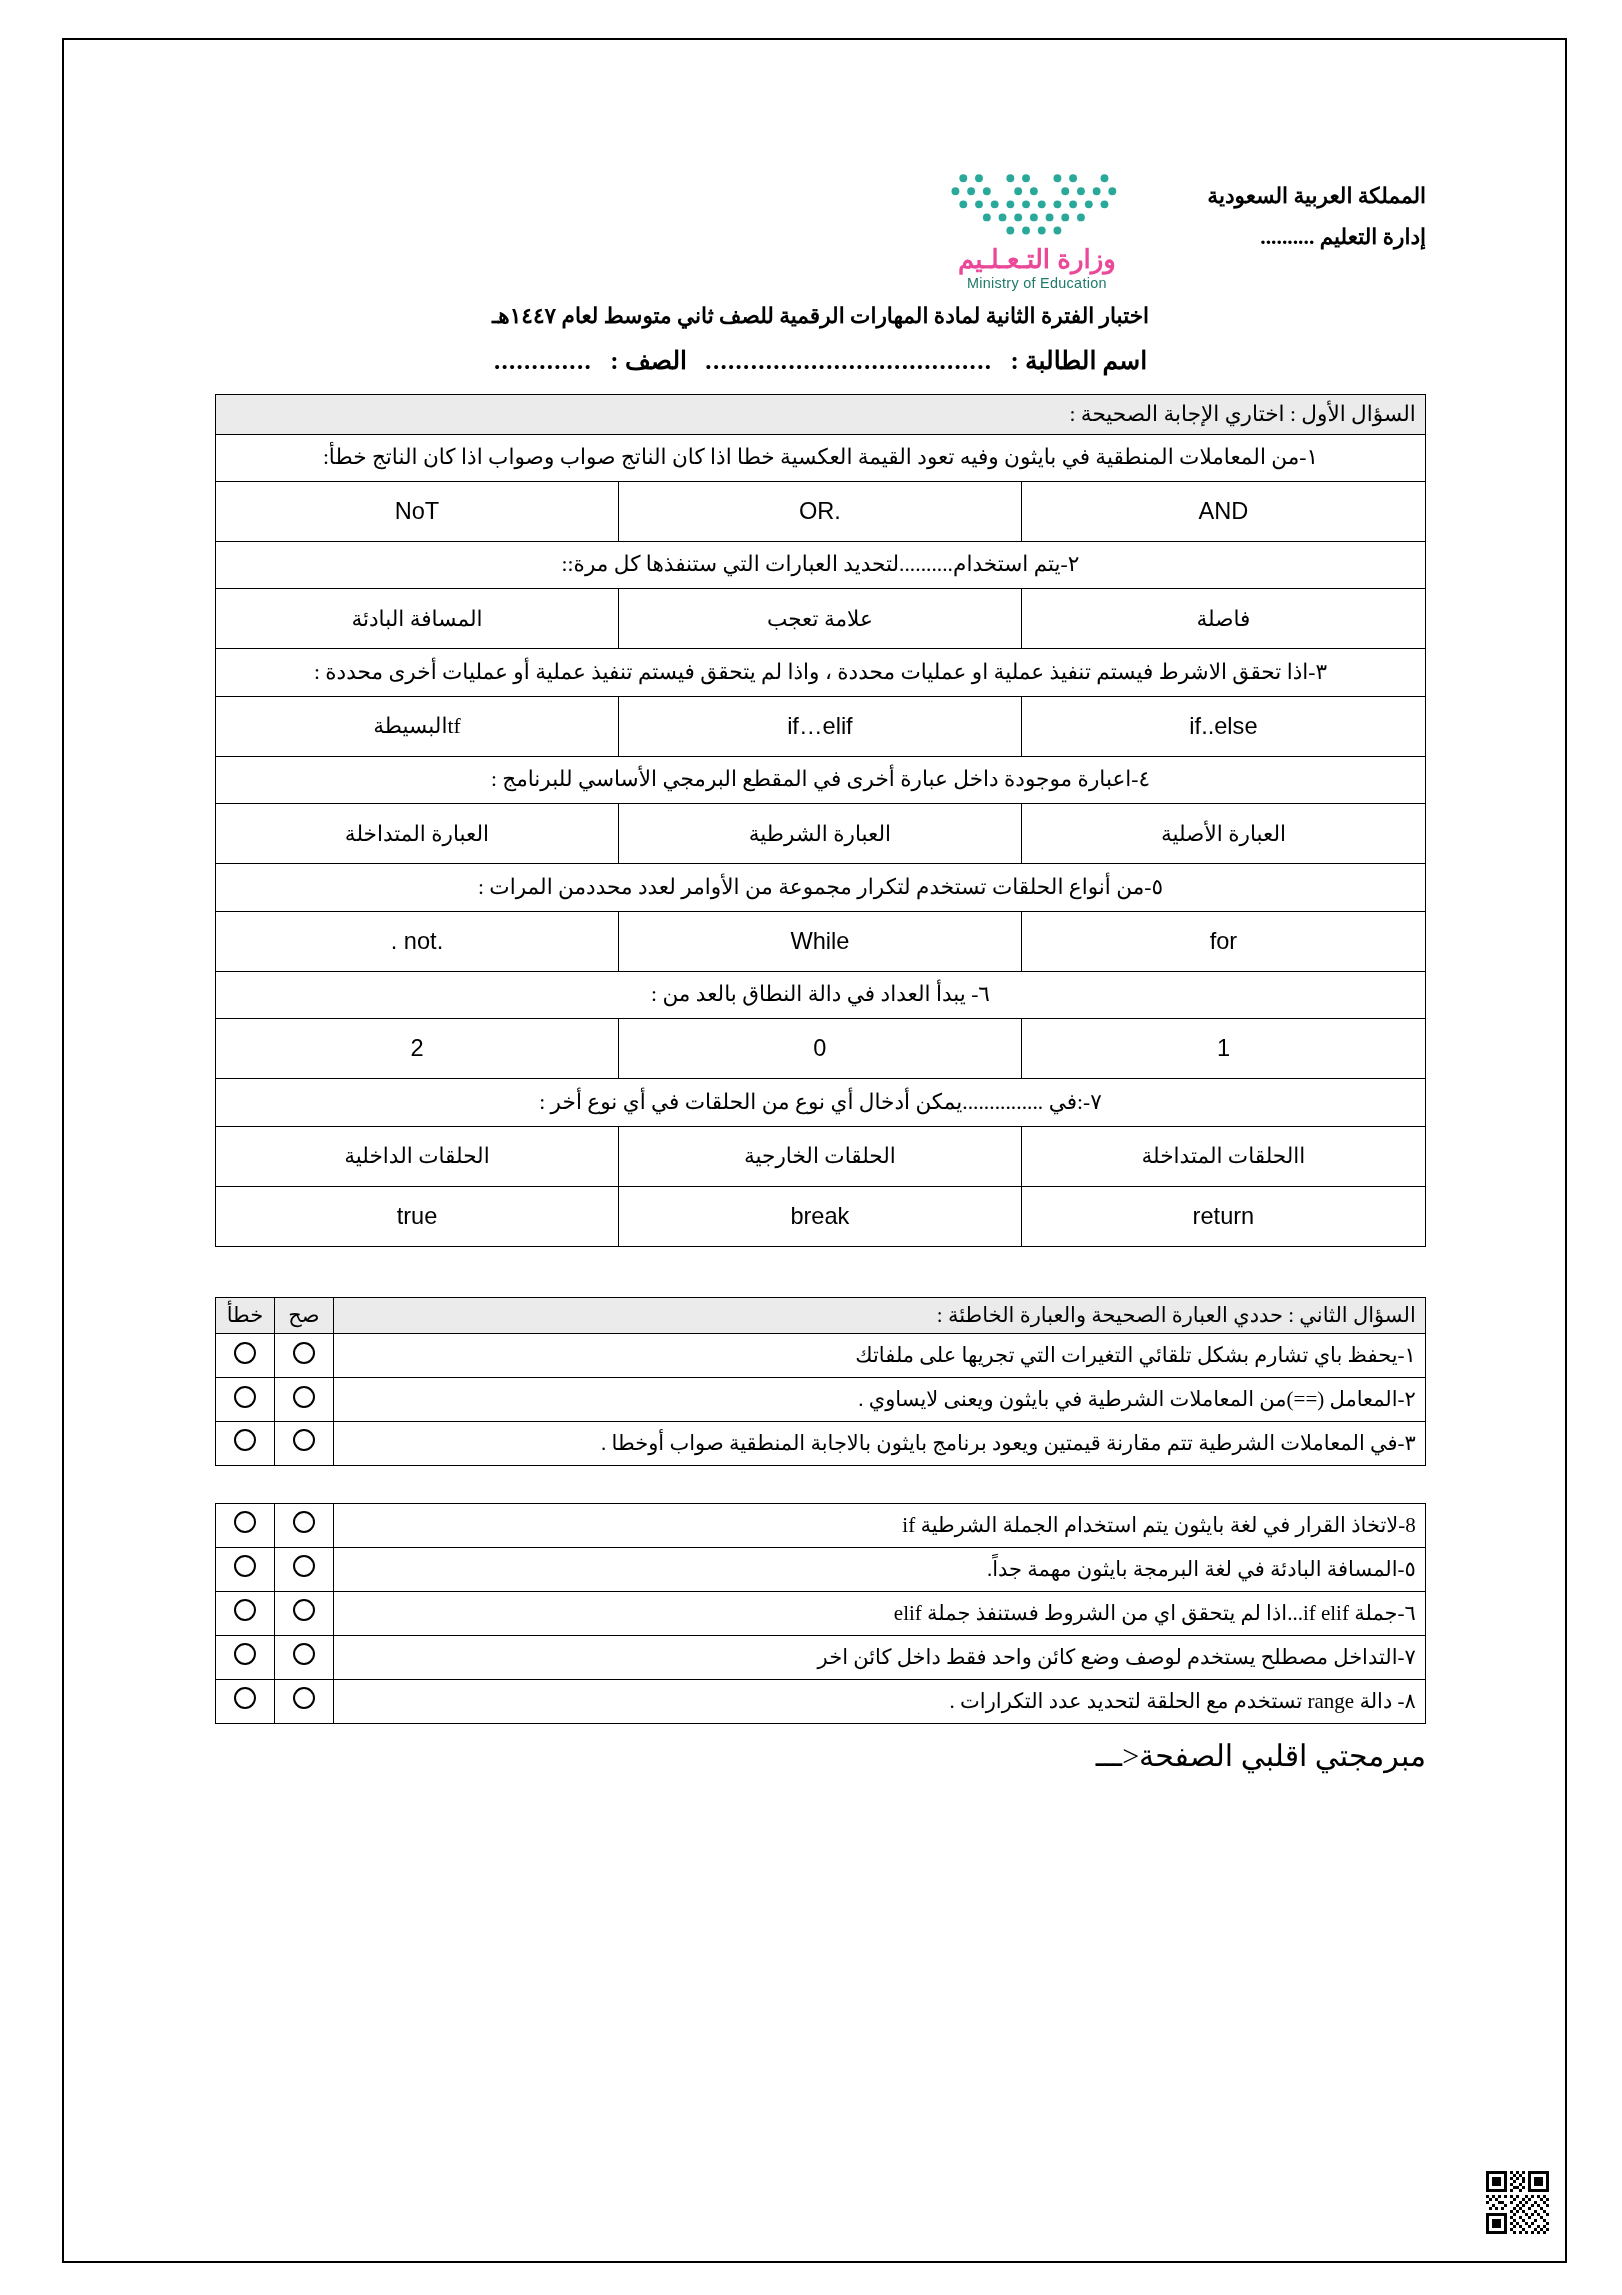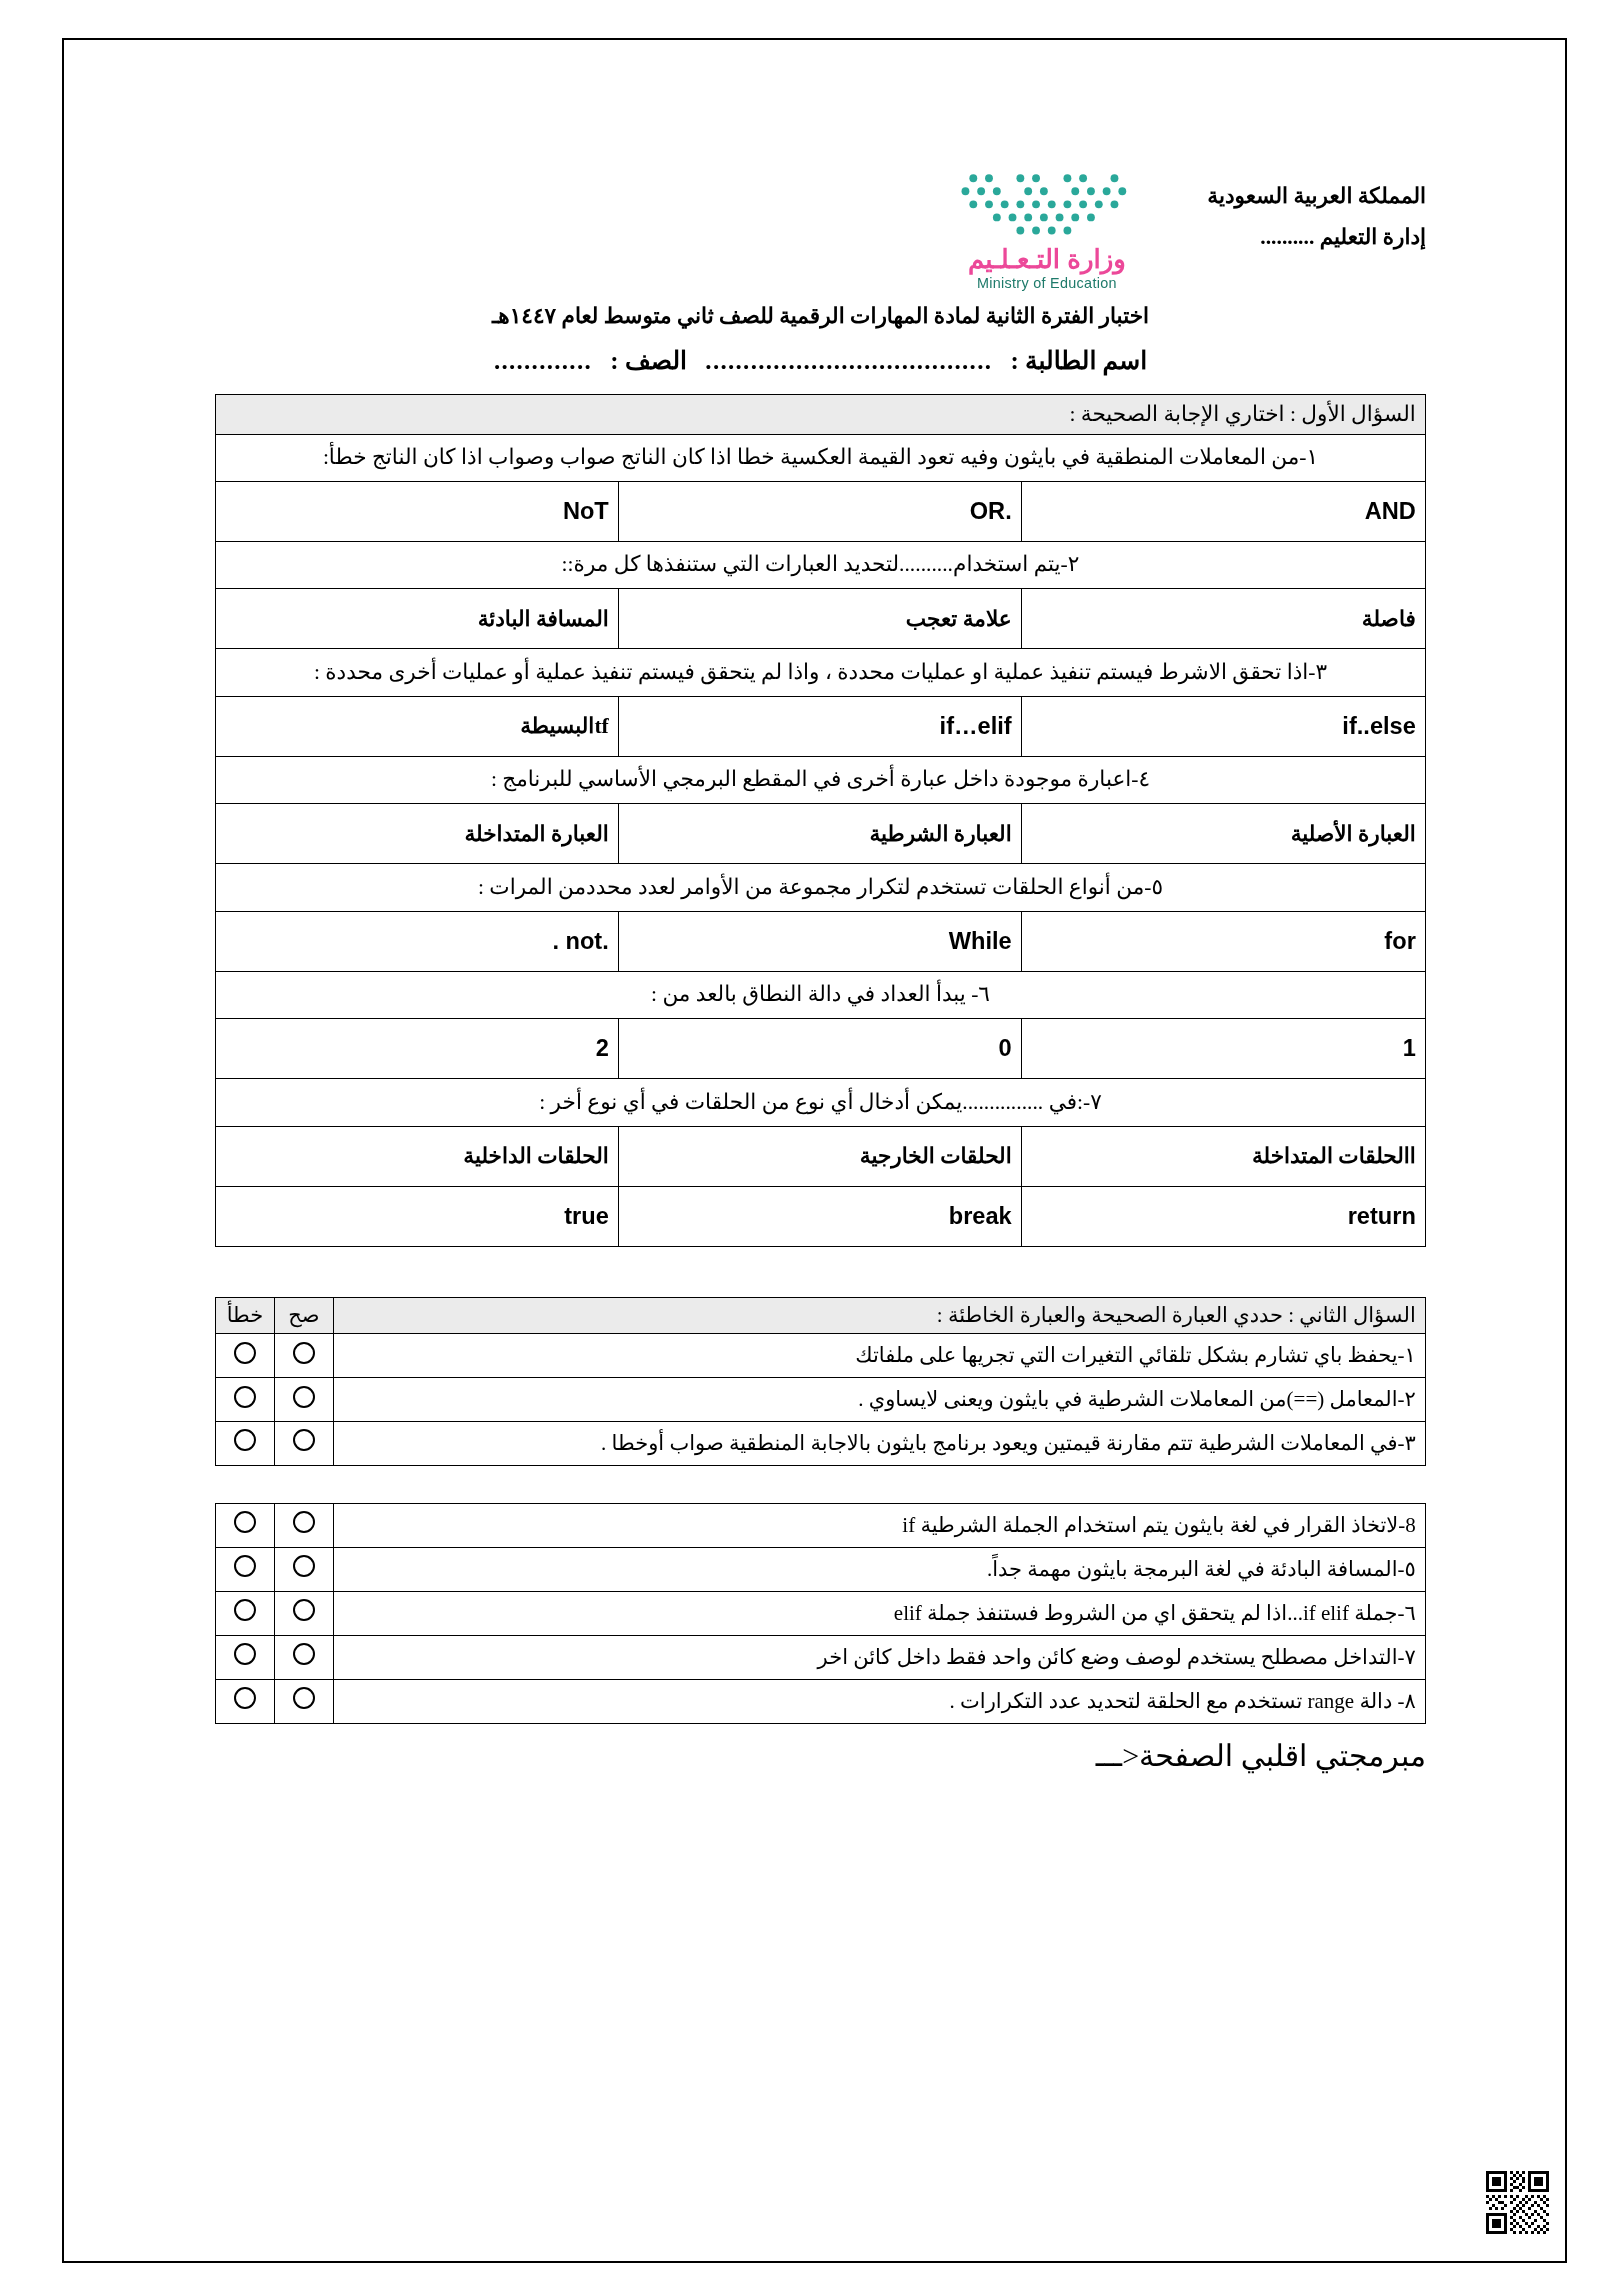--- a/index.html
+++ b/index.html
@@ -33,21 +33,21 @@
     top: 164px;
     width: 1211px;
   }
 
   
   .header {
     display: flex;
     flex-direction: row;
     align-items: flex-start;
     justify-content: flex-start;
-    gap: 20px;
+    gap: 30px;
     height: 151px;
   }
   .ministry-text {
     text-align: right;
     font-size: 21.6px;
     line-height: 1.9;
     padding-top: 11.8px;
     color: #000;
     font-weight: bold;
     white-space: nowrap;
@@ -117,24 +117,23 @@
     line-height: 1.55;
     font-size: 21.6px;
   }
   td.section-head {
     background: #ebebeb;
     text-align: right;
     font-size: 21.6px;
     padding: 7.9px 11.8px;
   }
   td.opt {
-    text-align: right;
+    text-align: center;
     font-size: 21.6px;
     height: 46px;
-    font-weight: bold;
   }
   td.opt.lat {
     direction: ltr;
     font-family: "Liberation Sans", sans-serif;
     font-size: 23.6px;
   }
   .spacer-lg { height: 50px; }
   .spacer-md { height: 37px; }
 
   

